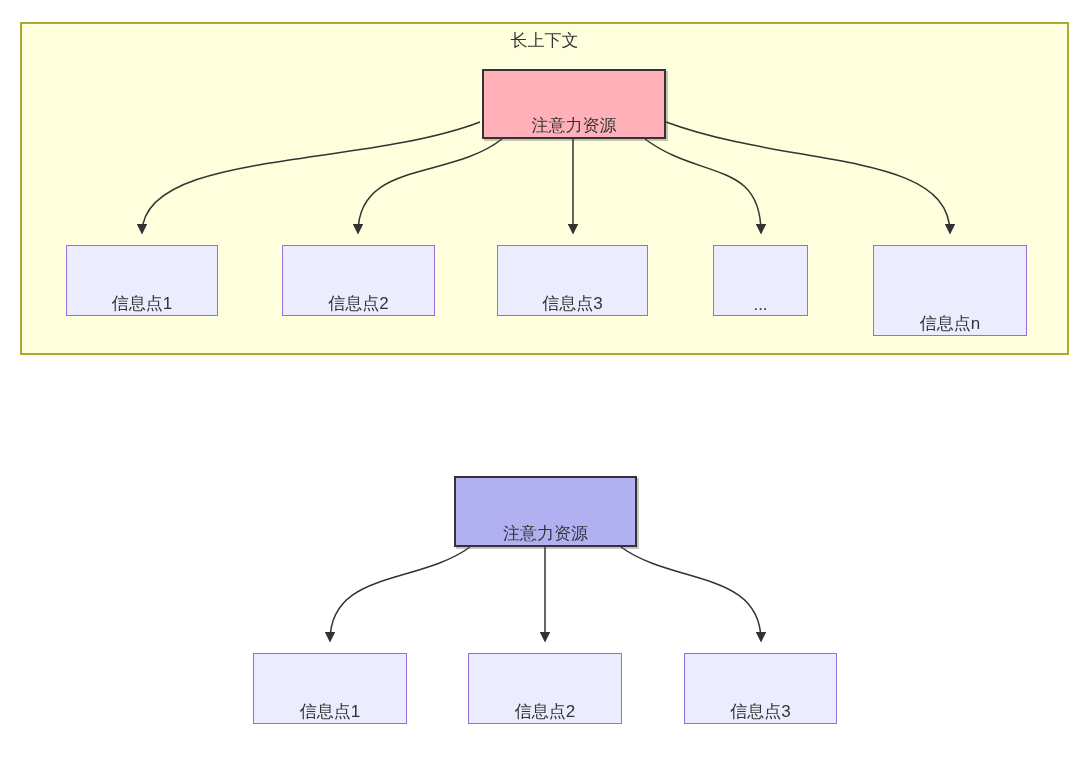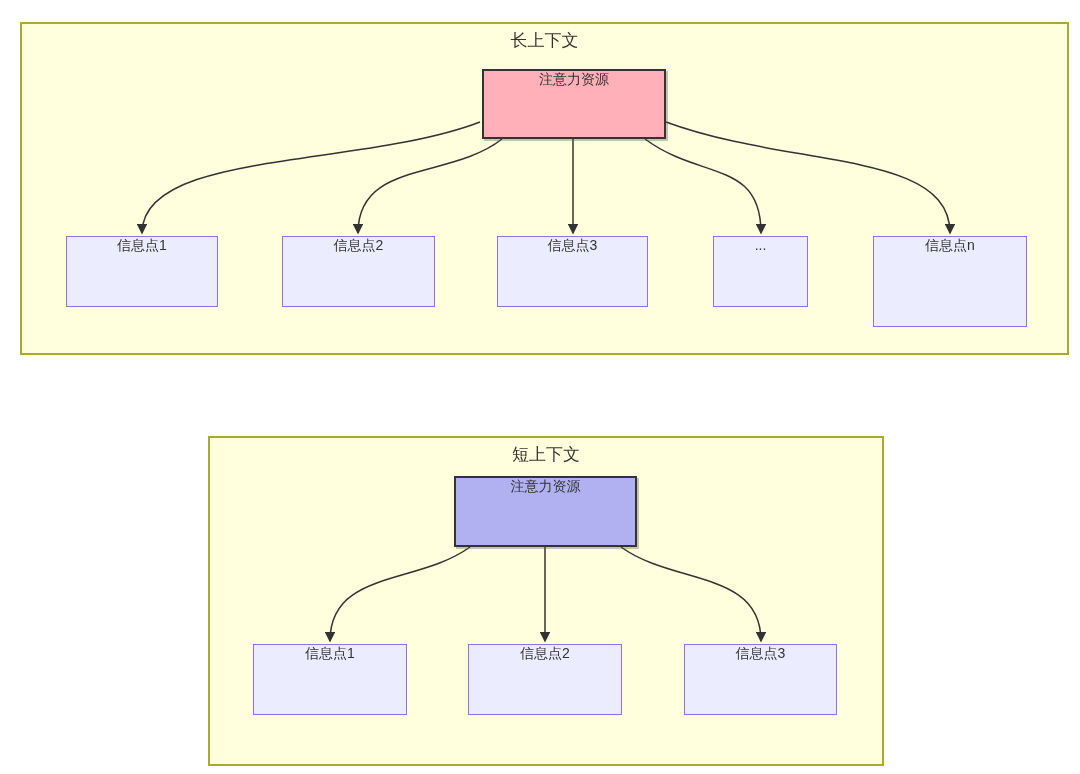--- a/index.html
+++ b/index.html
@@ -46,36 +46,37 @@
   }
   .edges marker path {
     fill: var(--edge, #333333);
     stroke: none;
   }
   
   .node {
     position: absolute;
     box-sizing: border-box;
     display: flex;
-    align-items: flex-start;
+    align-items: flex-end;
     justify-content: center;
-    font-size: 14px;
+    font-size: 17px;
     color: var(--text, #333333);
     z-index: 3;
     text-align: center;
   }
   .node-root {
     border: 2px solid var(--root-border, #333333);
     box-shadow: 2px 2px 0 rgba(90, 90, 90, 0.35);
   }
   .root-long  { left: 482px; top: 69px;  width: 184px; height: 70px; background: var(--root-long-fill, #ffb0b9); }
   .root-short { left: 454px; top: 476px; width: 183px; height: 71px; background: var(--root-short-fill, #b1b1f2); }
   .node-info {
     background: var(--node-fill, #ececff);
     border: 1.5px solid var(--node-border, #9370db);
+    margin-top: 9px;
   }
   
   .ln1 { left: 66px;  top: 236px; width: 152px; height: 71px; }
   .ln2 { left: 282px; top: 236px; width: 153px; height: 71px; }
   .ln3 { left: 497px; top: 236px; width: 151px; height: 71px; }
   .ln4 { left: 713px; top: 236px; width: 95px;  height: 71px; }
   .ln5 { left: 873px; top: 236px; width: 154px; height: 91px; }
   
   .sn1 { left: 253px; top: 644px; width: 154px; height: 71px; }
   .sn2 { left: 468px; top: 644px; width: 154px; height: 71px; }
@@ -83,23 +84,20 @@
 </style>
 </head>
 <body>
 
 <div class="canvas">
 
   <div class="cluster cluster-long">
     <div class="cluster-title">长上下文</div>
   </div>
 
-  <div class="cluster cluster-short">
-    <div class="cluster-title">短上下文</div>
-  </div>
 
   <svg class="edges" viewBox="0 0 1080 774" xmlns="http://www.w3.org/2000/svg">
     <defs>
       <marker id="arrow" viewBox="0 0 10 10" refX="8.5" refY="5" markerWidth="7" markerHeight="7" orient="auto">
         <path d="M0,0 L10,5 L0,10 Z"></path>
       </marker>
     </defs>
 
     <path class="edge-path" d="M480,122 C360,168 142,150 142,233" marker-end="url(#arrow)"></path>
     <path class="edge-path" d="M502,139 C450,180 358,160 358,233" marker-end="url(#arrow)"></path>

